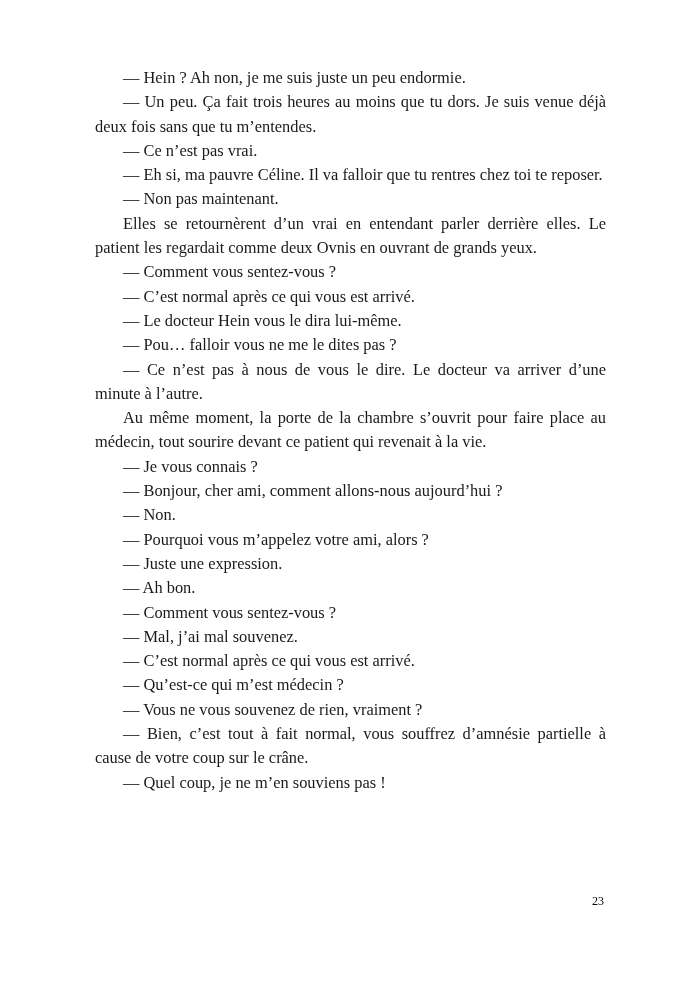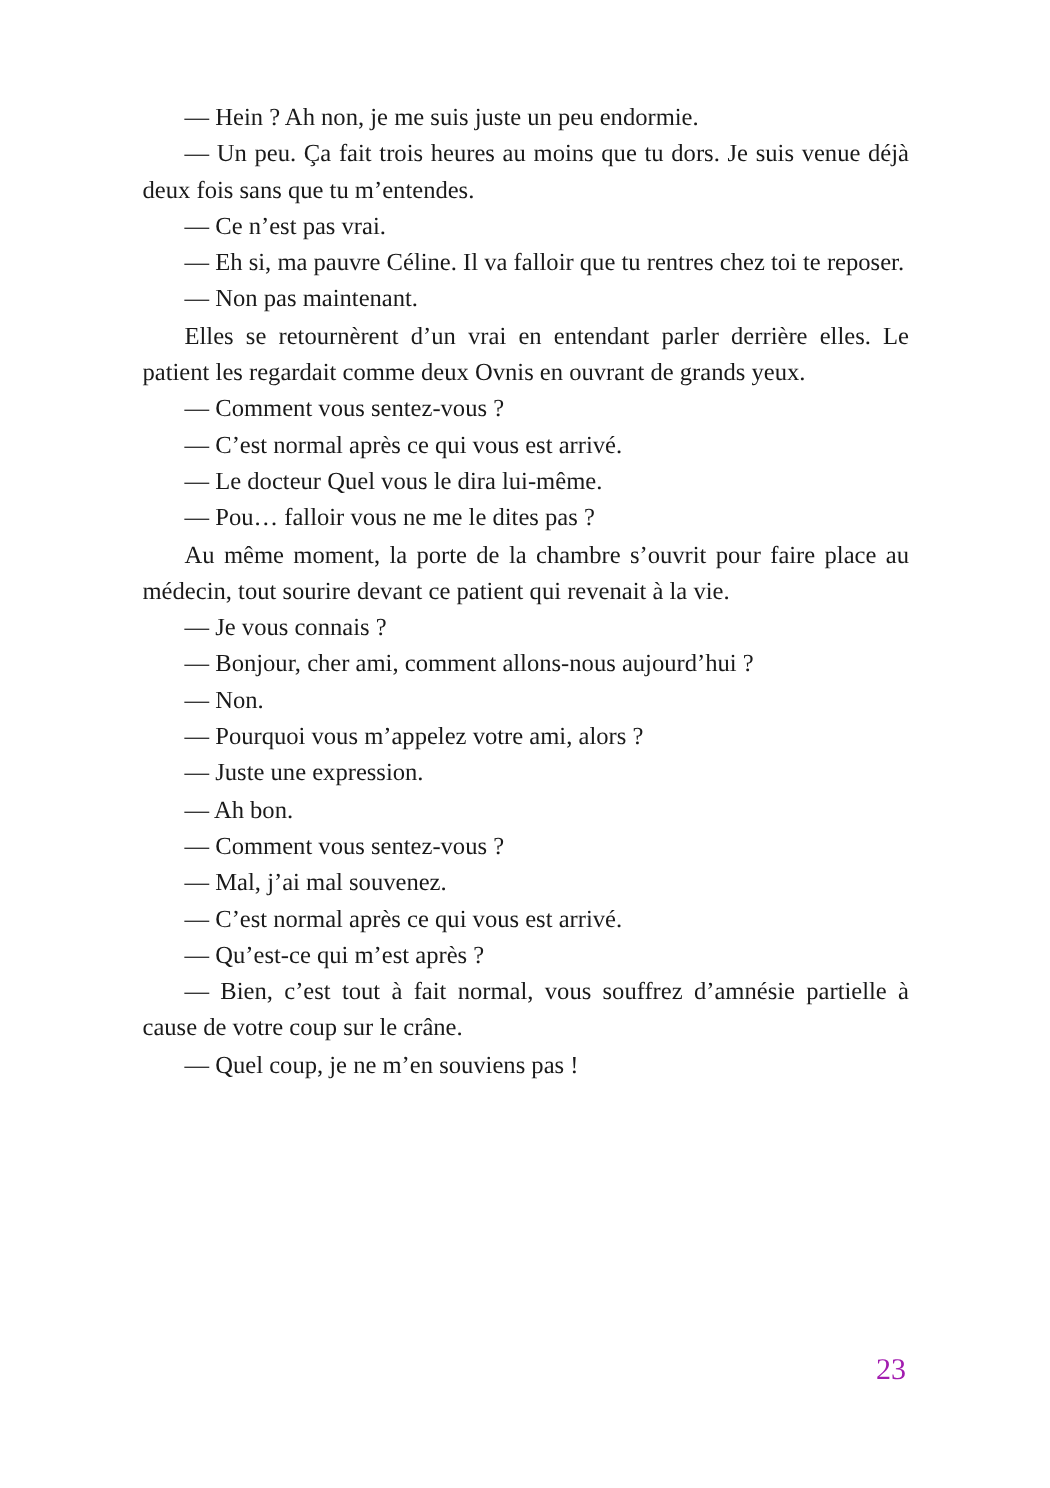--- a/index.html
+++ b/index.html
@@ -27,48 +27,50 @@
     text-align: justify;
   }
   .text-block p {
     margin: 0;
     padding: 0;
     text-indent: 28px;
   }
   .page-number {
     position: absolute;
     right: 96px;
-    bottom: 36px;
-    font-size: 20px;
-    color: #a21caf;
+    bottom: 52px;
+    font-size: 12px;
+    color: #000000;
   }
 </style>
 </head>
 <body>
 
 <div class="page">
   <div class="text-block">
     <p>— Hein ? Ah non, je me suis juste un peu endormie.</p>
     <p>— Un peu. Ça fait trois heures au moins que tu dors. Je suis venue déjà deux fois sans que tu m’entendes.</p>
     <p>— Ce n’est pas vrai.</p>
     <p>— Eh si, ma pauvre Céline. Il va falloir que tu rentres chez toi te reposer.</p>
     <p>— Non pas maintenant.</p>
     <p>Elles se retournèrent d’un vrai en entendant parler derrière elles. Le patient les regardait comme deux Ovnis en ouvrant de grands yeux.</p>
     <p>— Comment vous sentez-vous ?</p>
     <p>— C’est normal après ce qui vous est arrivé.</p>
-    <p>— Le docteur Quel vous le dira lui-même.</p>
+    <p>— Le docteur Hein vous le dira lui-même.</p>
     <p>— Pou… falloir vous ne me le dites pas ?</p>
+    <p>— Ce n’est pas à nous de vous le dire. Le docteur va arriver d’une minute à l’autre.</p>
     <p>Au même moment, la porte de la chambre s’ouvrit pour faire place au médecin, tout sourire devant ce patient qui revenait à la vie.</p>
     <p>— Je vous connais ?</p>
     <p>— Bonjour, cher ami, comment allons-nous aujourd’hui ?</p>
     <p>— Non.</p>
     <p>— Pourquoi vous m’appelez votre ami, alors ?</p>
     <p>— Juste une expression.</p>
     <p>— Ah bon.</p>
     <p>— Comment vous sentez-vous ?</p>
     <p>— Mal, j’ai mal souvenez.</p>
     <p>— C’est normal après ce qui vous est arrivé.</p>
-    <p>— Qu’est-ce qui m’est après ?</p>
+    <p>— Qu’est-ce qui m’est médecin ?</p>
+    <p>— Vous ne vous souvenez de rien, vraiment ?</p>
     <p>— Bien, c’est tout à fait normal, vous souffrez d’amnésie partielle à cause de votre coup sur le crâne.</p>
     <p>— Quel coup, je ne m’en souviens pas !</p>
   </div>
   <div class="page-number">23</div>
 </div>
 
 </body></html>

